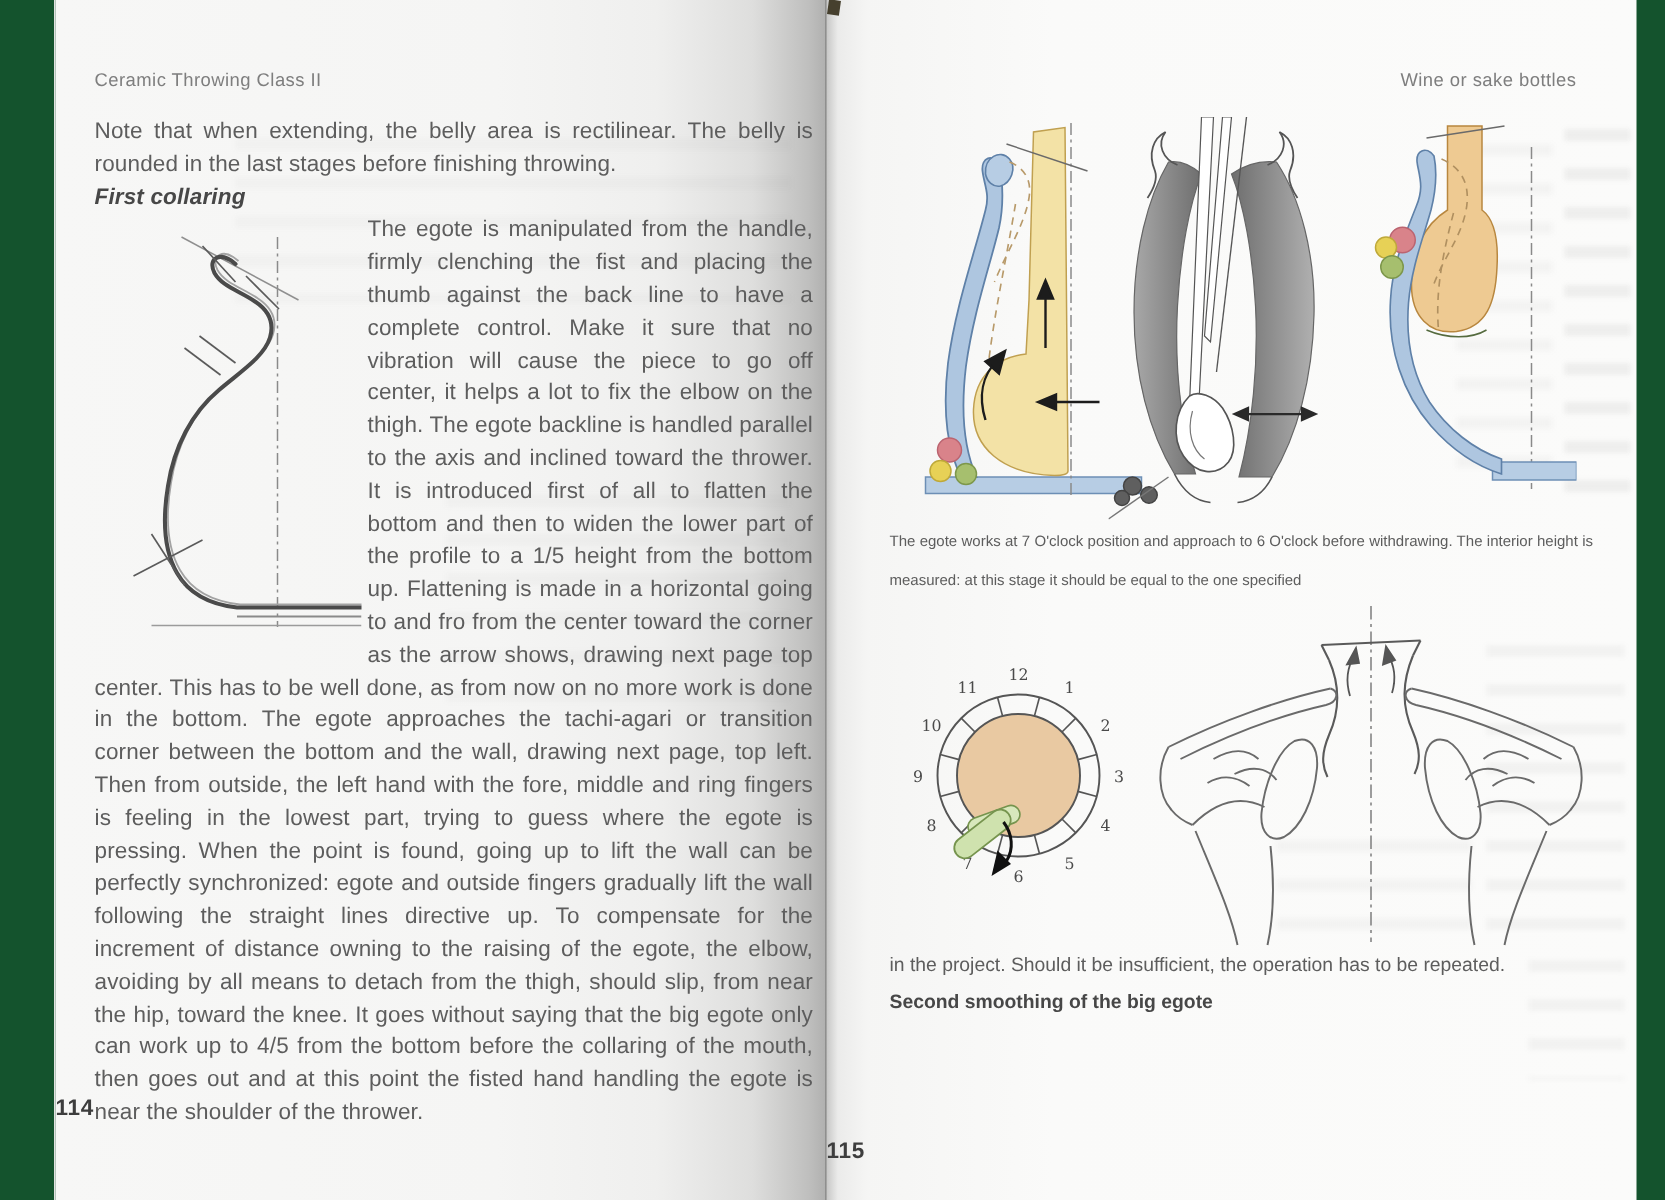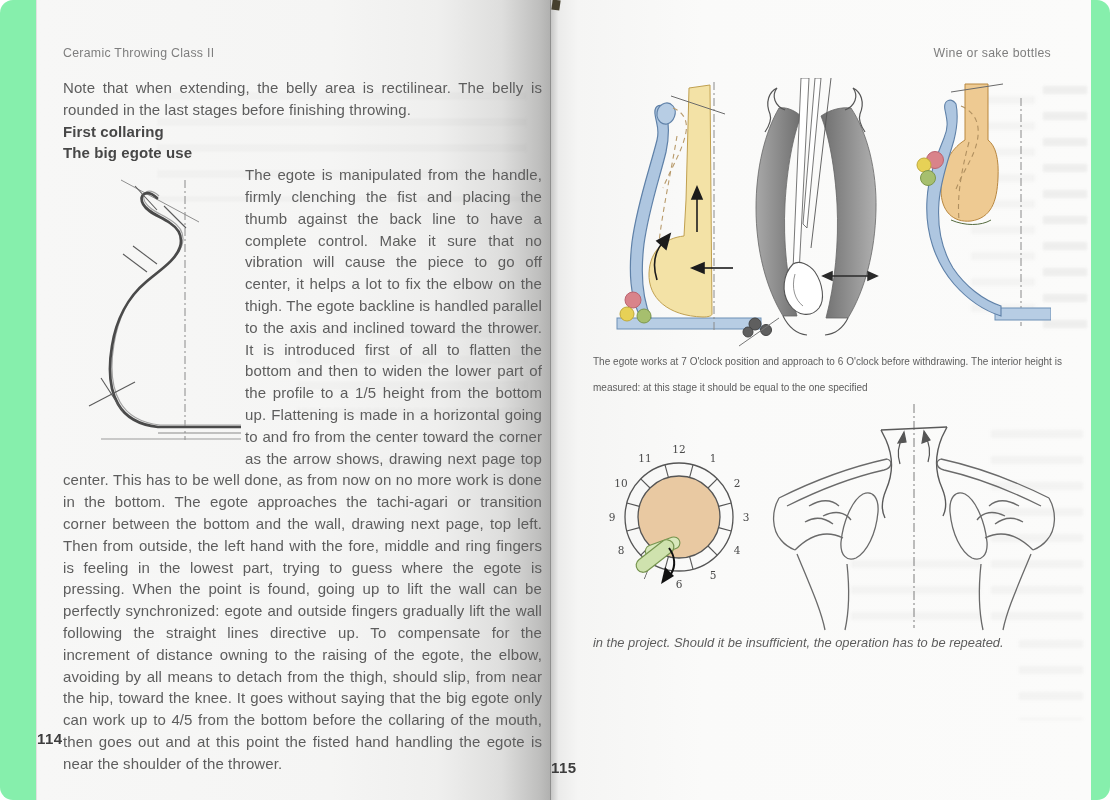--- a/index.html
+++ b/index.html
@@ -1,34 +1,34 @@
 <!DOCTYPE html>
 <html><head>
 <meta charset="utf-8">
 <style>
   html,body{margin:0;padding:0;background:#ffffff;}
   .screenshot{position:relative;width:1110px;height:800px;overflow:hidden;
-    background:#86efac;font-family:"Liberation Sans",sans-serif;border-radius:13px;}
+    background:#14532d;font-family:"Liberation Sans",sans-serif;}
   
   .page-left{position:absolute;left:36px;top:0;width:534px;height:800px;
     background:linear-gradient(to right,#f7f7f6 0%,#f5f5f4 55%,#efefee 75%,#dededd 87%,#bfbfbe 94%,#969695 100%);
     border-left:1px solid #e2e2e1;}
   .page-right{position:absolute;left:550px;top:0;width:540px;height:800px;
     background:linear-gradient(to right,#c7c7c6 0%,#ebebea 1.4%,#f5f5f4 5%,#fafaf9 28%,#fbfbfa 100%);
     border-left:1px solid #8f8f8e;}
   .speck{position:absolute;left:552px;top:0;width:8px;height:10px;background:#46402e;transform:rotate(8deg);}
   
   .running-head{position:absolute;top:46px;font-size:12.3px;letter-spacing:.3px;color:#7e7e7e;}
   .body-text{position:absolute;font-size:15px;line-height:21.8px;color:#5d5d5d;
     text-align:justify;letter-spacing:.1px;}
   .body-text p{margin:0;}
-  .body-text .hd{font-weight:bold;color:#474747;}
+  .body-text .hd{font-weight:bold;color:#474747;font-style:italic;}
   .rp-caption{position:absolute;font-size:10px;line-height:26px;color:#5d5d5d;text-align:justify;}
   .rp-bottom{position:absolute;font-size:12.9px;line-height:25.4px;color:#5d5d5d;text-align:justify;}
-  .rp-bottom p{margin:0;font-style:italic;}
+  .rp-bottom p{margin:0;}
   .rp-bottom .hd{font-weight:bold;color:#474747;}
   .page-num{position:absolute;width:100%;text-align:left;font-size:15px;font-weight:bold;
     color:#3d3d3d;letter-spacing:.5px;}
   
   .fig{position:absolute;}
   .sketch-float{float:left;width:178px;height:290px;margin:2px 4px 0 0;}
   
   .ghost{position:absolute;pointer-events:none;filter:blur(1.7px);
     background:repeating-linear-gradient(to bottom,rgba(110,110,110,var(--o,.08)) 0 8px,transparent 8px 26px);}
 </style>
@@ -39,21 +39,20 @@
 
   <div class="page-left">
     <div class="ghost" style="left:120px;top:92px;width:370px;height:110px;--o:.035;"></div>
     <div class="ghost" style="left:260px;top:330px;width:230px;height:140px;--o:.03;"></div>
 
     <div class="running-head" style="left:26px;">Ceramic Throwing Class II</div>
 
     <div class="body-text" style="left:26px;top:77px;width:479px;">
       <p>Note that when extending, the belly area is rectilinear. The belly is rounded in the last stages before finishing throwing.</p>
       <p class="hd">First collaring</p>
-      <p class="hd">The big egote use</p>
       <div>
         
         <span class="sketch-float">
           <svg width="178" height="290" viewBox="0 0 178 290">
             <path d="M122,14 V274" stroke="#8a8a8a" stroke-width="1" stroke-dasharray="8 3 2 3" fill="none"></path>
             <path d="M58,14 L136,56" stroke="#8f8f8f" stroke-width="1" fill="none"></path>
             <path d="M94,32 C84,23 75,28 80,38 C85,47 97,50 107,57 C116,63 120,71 117,81 C113,94 97,104 83,116 C65,131 53,154 49,180 C45,204 47,224 55,238 C63,252 77,259 95,261 L178,261" stroke="#a3a3a3" stroke-width="1.2" fill="none" transform="translate(2,-2)"></path>
             <path d="M94,32 C84,23 75,28 80,38 C85,47 97,50 107,57 C116,63 120,71 117,81 C113,94 97,104 83,116 C65,131 53,154 49,180 C45,204 47,224 55,238 C63,252 77,259 95,261 L178,261" stroke="#4a4a4a" stroke-width="2.7" fill="none" stroke-linecap="round"></path>
             <path d="M95,267 H178" stroke="#8a8a8a" stroke-width="1.2"></path>
             <path d="M38,273 H178" stroke="#9b9b9b" stroke-width="1"></path>
@@ -241,19 +240,20 @@
         <path d="M260,124 C250,118 240,120 232,126"></path>
         <path d="M286,100 C294,114 293,132 284,142 C280,147 275,150 270,152"></path>
         <path d="M270,152 C254,136 238,132 222,140"></path>
         <path d="M268,156 C254,190 244,212 240,232"></path>
           <path d="M218,166 C215,194 216,214 220,232"></path>
       </g>
     </svg>
 
     <div class="rp-bottom" style="left:42px;top:630px;width:469px;">
       <p>in the project. Should it be insufficient, the operation has to be repeated.</p>
+      <p class="hd">Second smoothing of the big egote</p>
     </div>
 
     <div class="page-num" style="top:732px;margin-top:27px;">115</div>
   </div>
 
   <div class="speck"></div>
 </div>
 
 </body></html>

